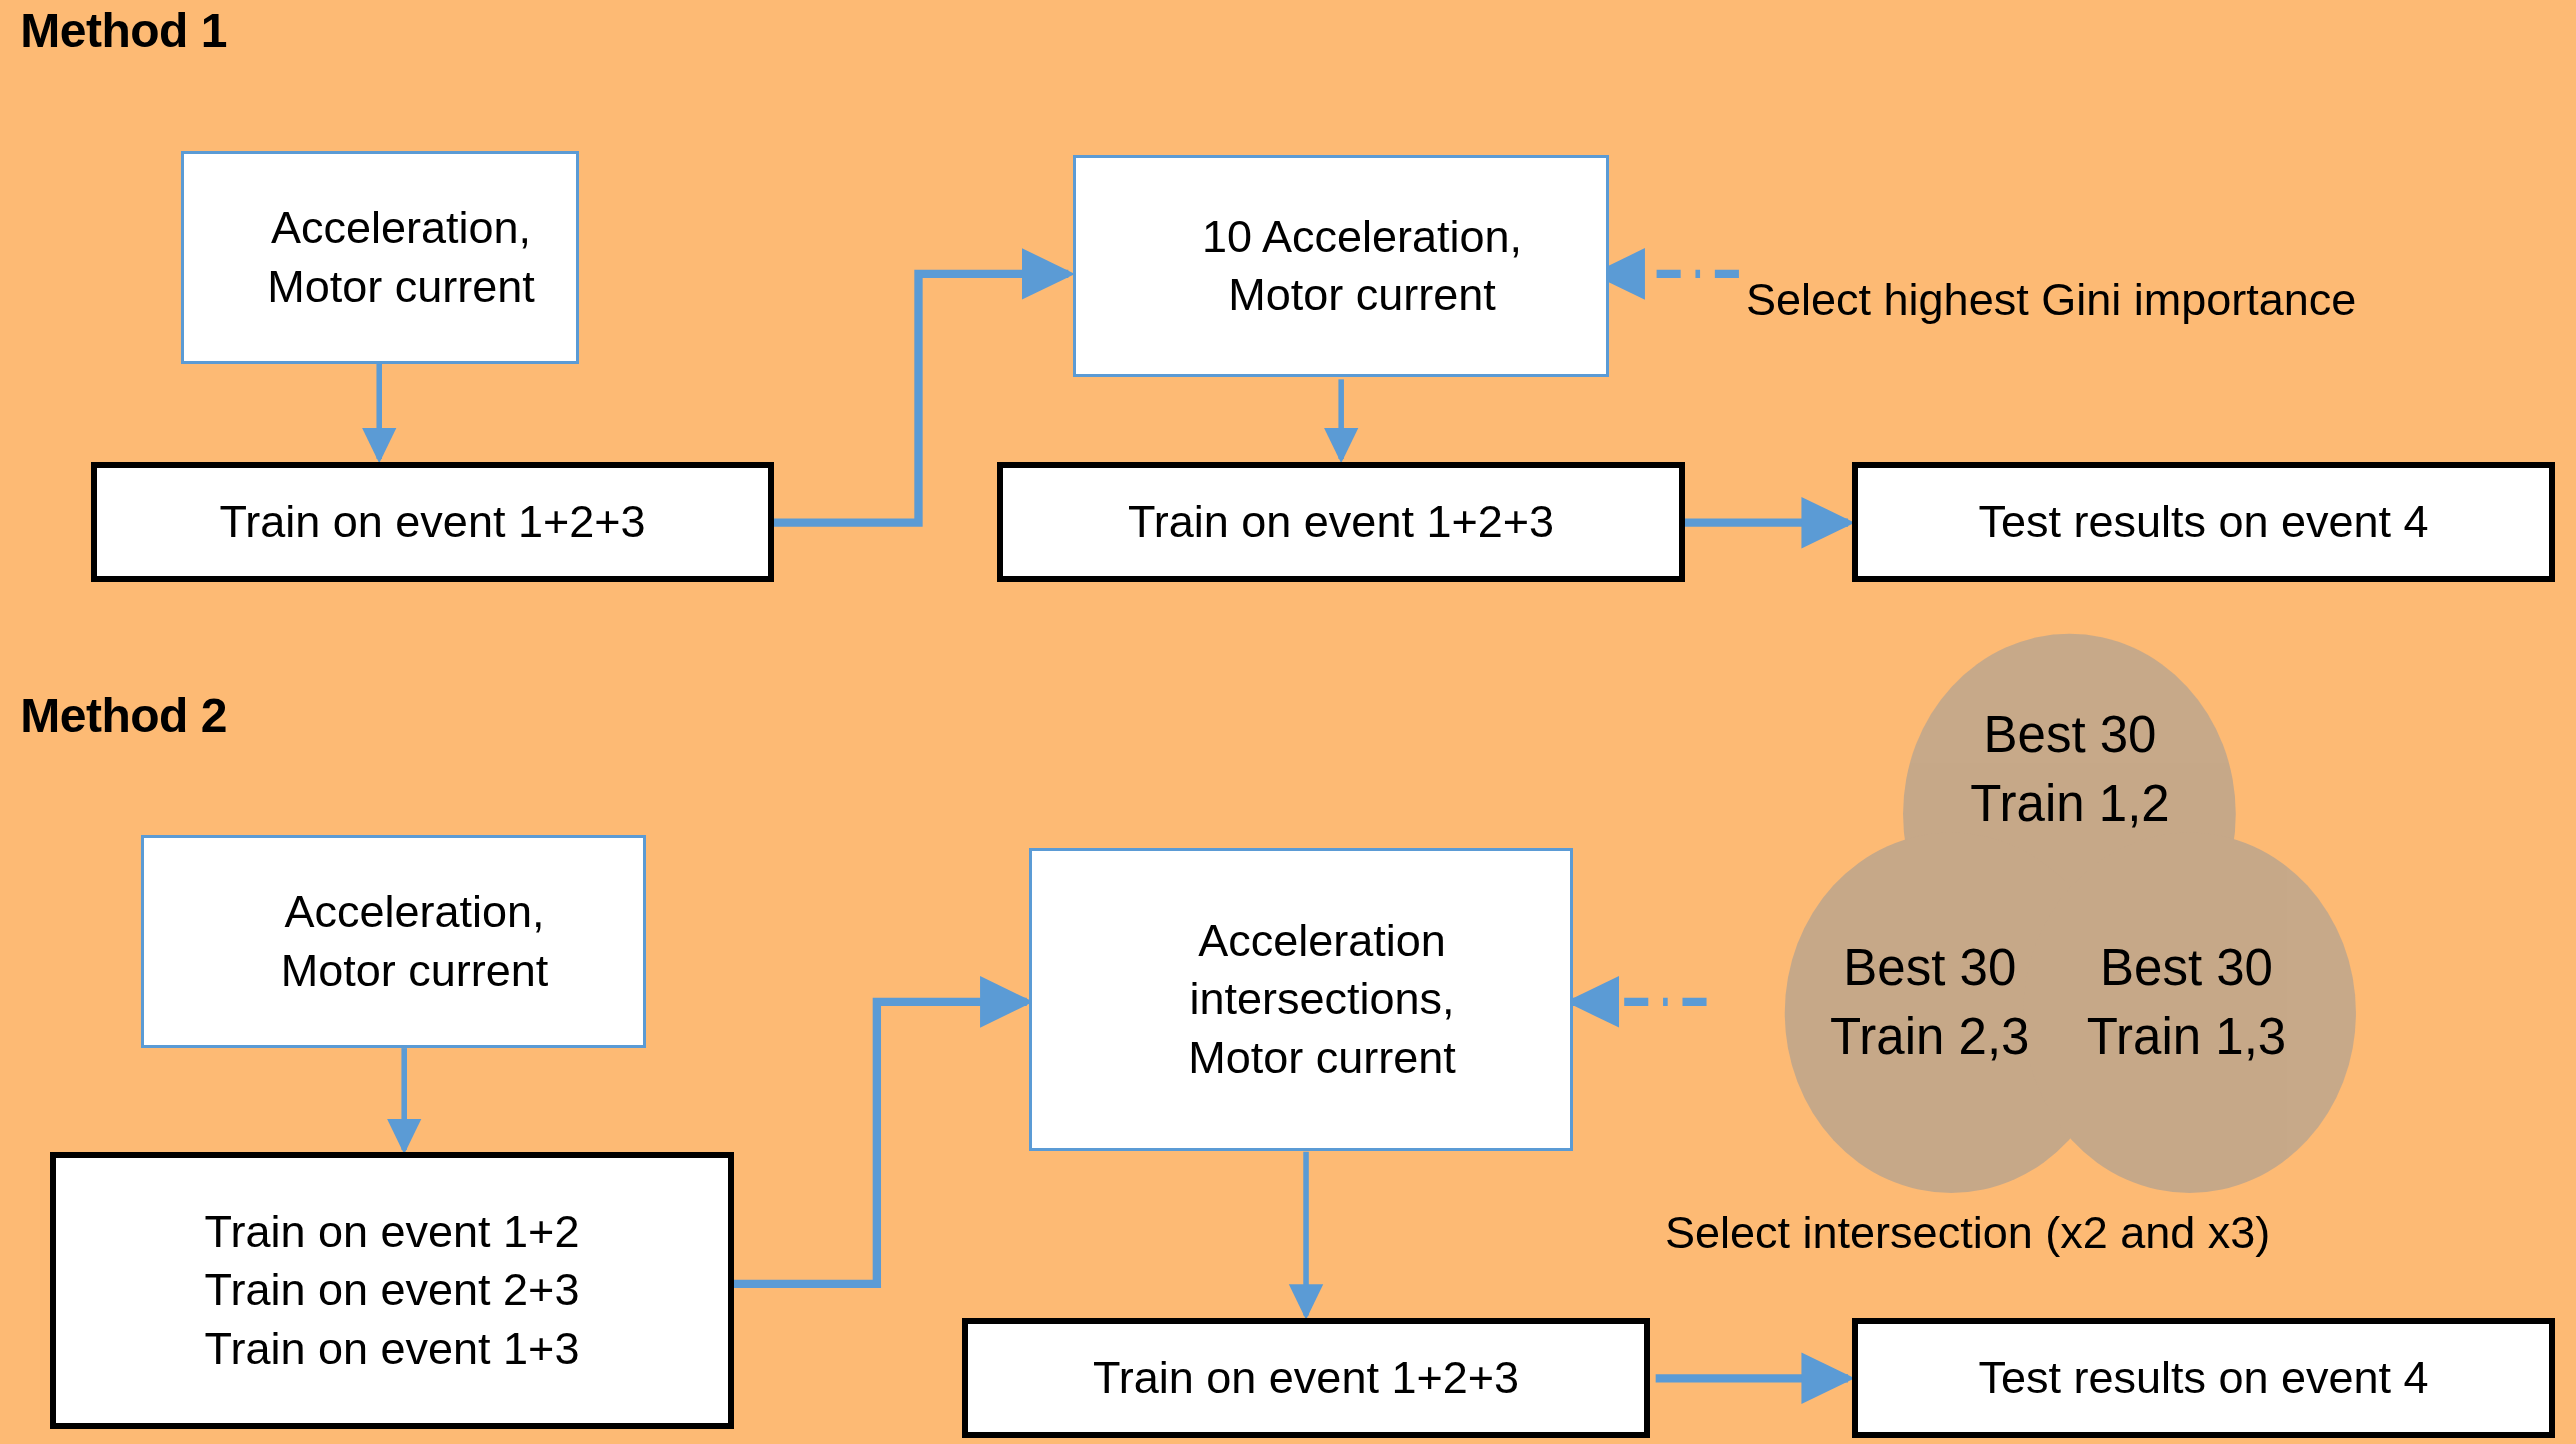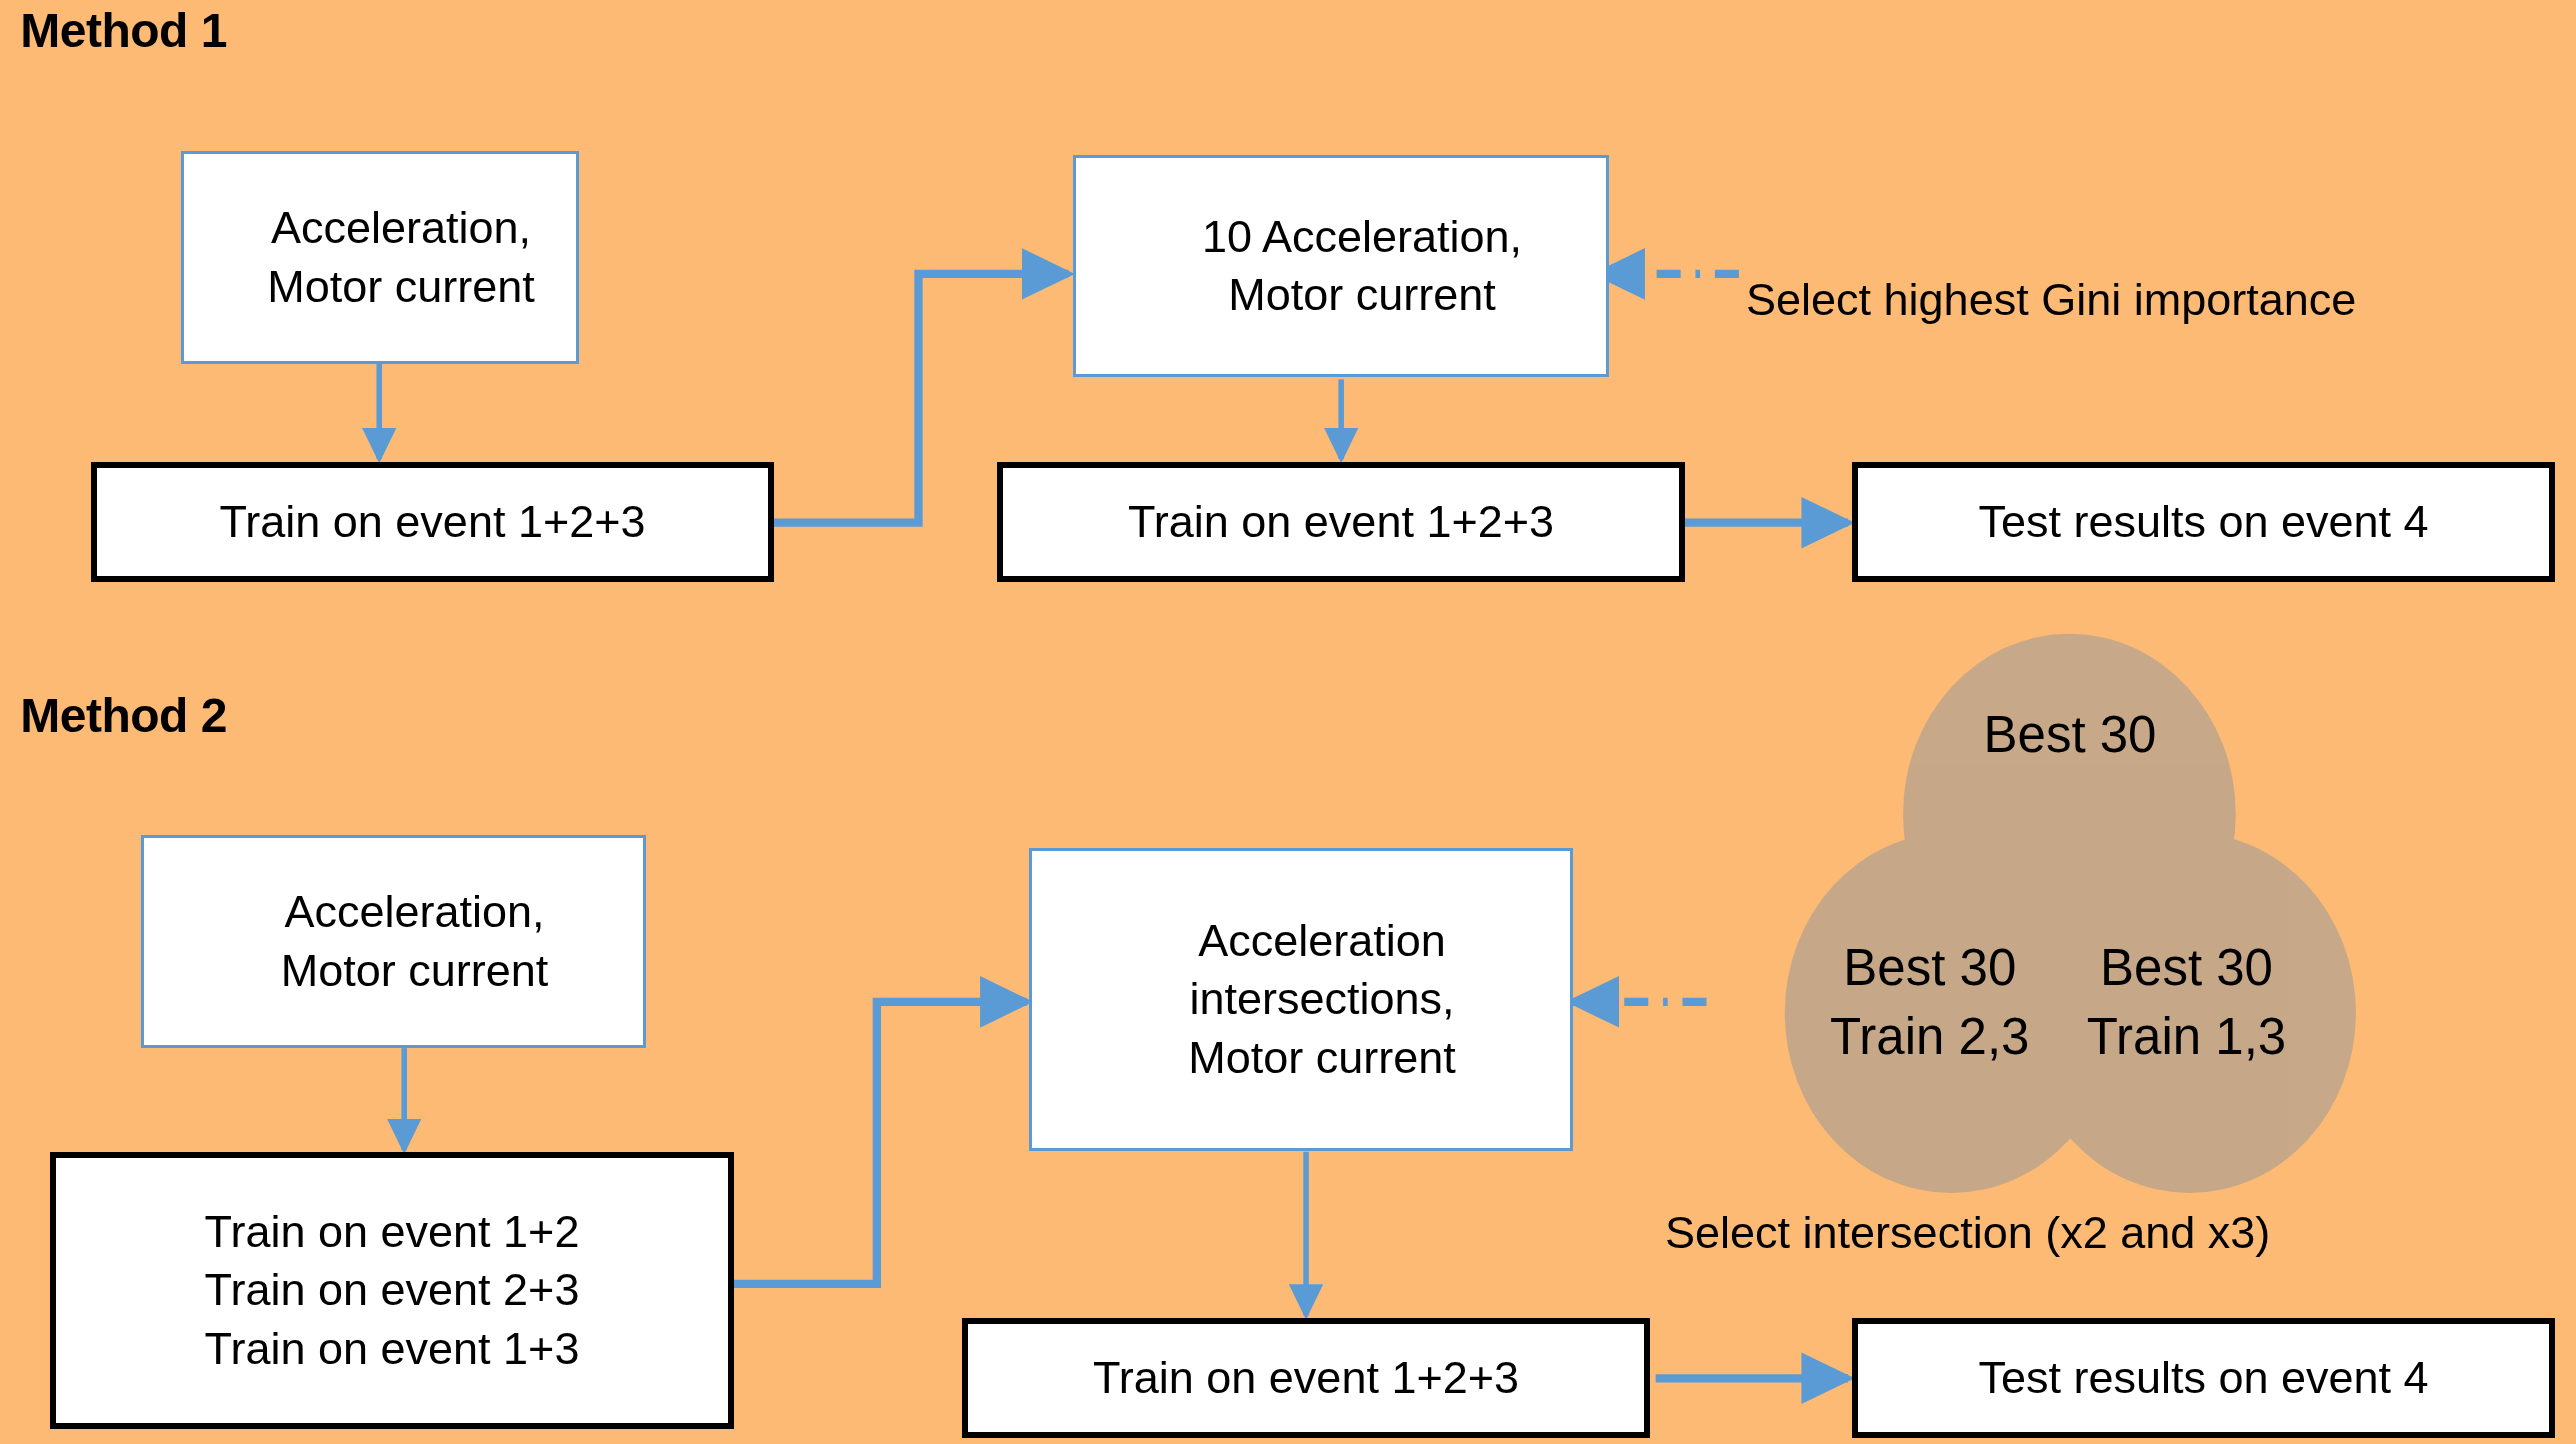--- a/index.html
+++ b/index.html
@@ -181,20 +181,21 @@
   <div id="venn">
     <svg width="647" height="592" viewBox="0 0 700 640" xmlns="http://www.w3.org/2000/svg">
       <g opacity="0.55">
         <ellipse cx="338" cy="200" rx="180" ry="195" fill="#9a9a9a"></ellipse>
         <ellipse cx="210" cy="415" rx="180" ry="195" fill="#9a9a9a"></ellipse>
         <ellipse cx="468" cy="415" rx="180" ry="195" fill="#9a9a9a"></ellipse>
       </g>
     </svg>
     <div class="venn-label" style="left:151px; top:72px; width:324px;">
       <div>Best 30</div>
+      <div>Train 1,2</div>
     </div>
     <div class="venn-label" style="left:20.3px; top:305px; width:305px;">
       <div>Best 30</div>
       <div>Train 2,3</div>
     </div>
     <div class="venn-label" style="left:277px; top:305px; width:305px;">
       <div>Best 30</div>
       <div>Train 1,3</div>
     </div>
   </div>

